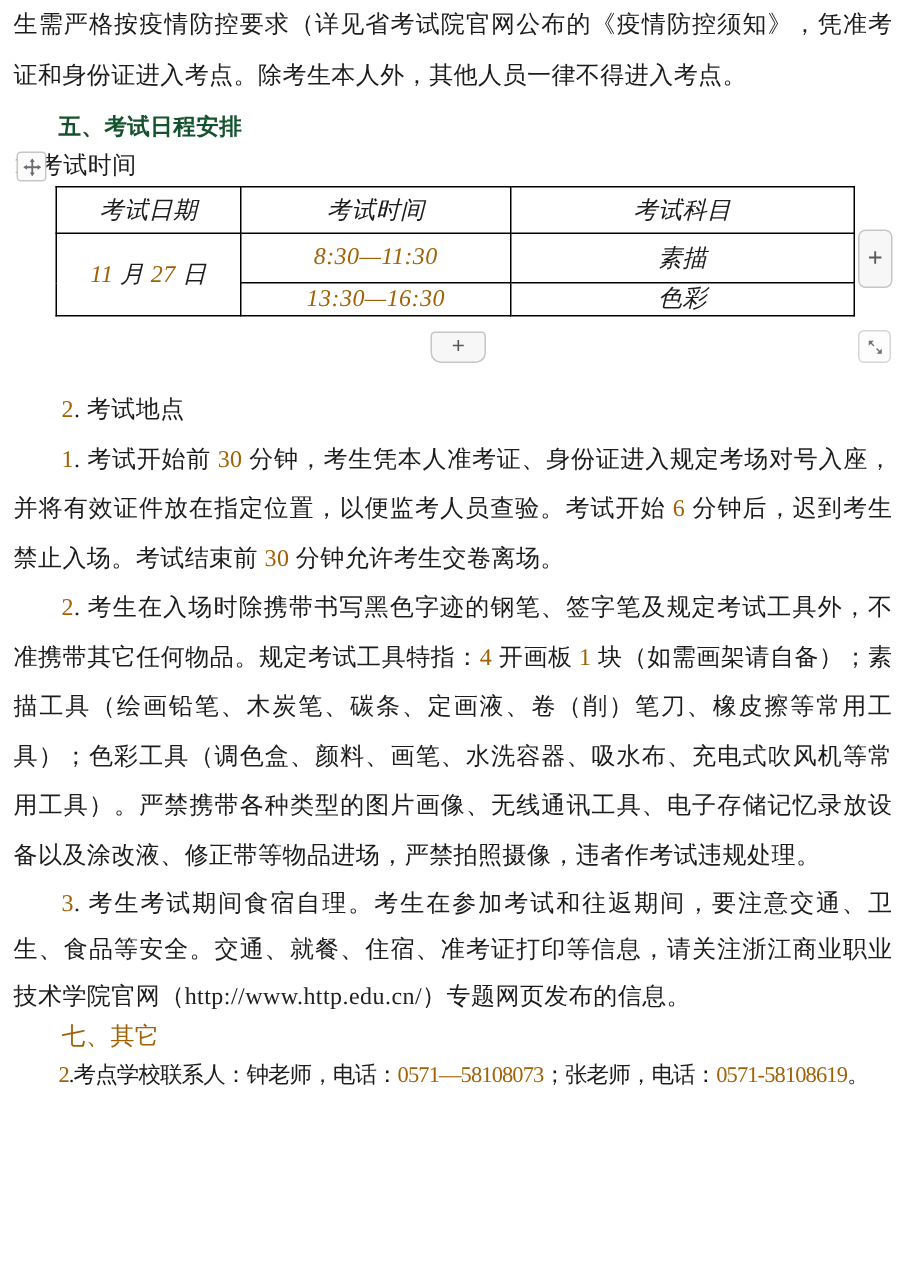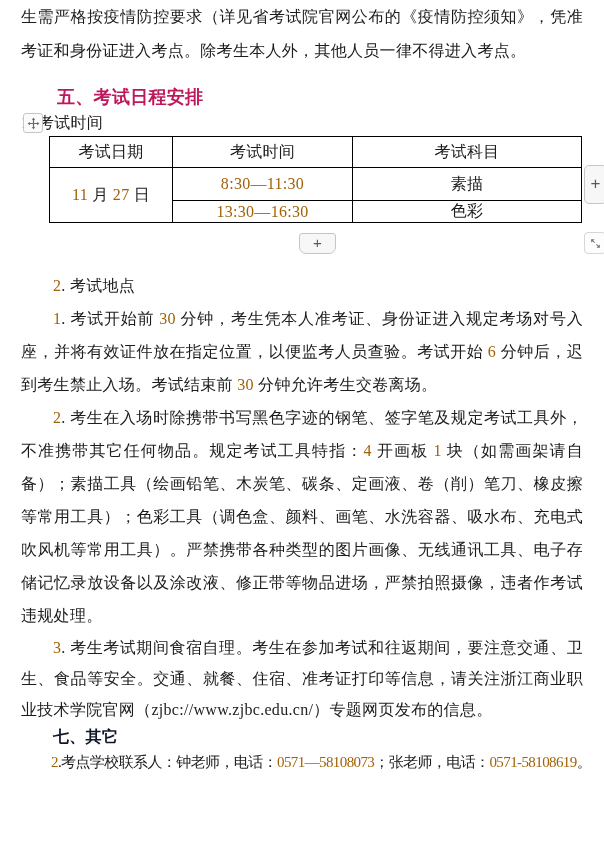--- a/index.html
+++ b/index.html
@@ -5,47 +5,47 @@
   * { margin:0; padding:0; box-sizing:border-box; }
   html,body { width:604px; height:850px; }
   body {
     background:#ffffff;
     font-family:"Liberation Serif","DejaVu Serif",serif;
     color:#1c1c1c;
     overflow:hidden;
     position:relative;
   }
   .content {
-    padding:0 21px;
+    padding:0 9px;
     font-size:16px;
     text-align:justify;
     letter-spacing:0.3px;
   }
   p { text-indent:2em; }
   .intro { line-height:34px; text-indent:0; }
-  .h5 { line-height:26px; margin-top:16px; font-weight:bold; color:#be185d; text-indent:2em; font-size:18px; }
+  .h5 { line-height:26px; margin-top:4px; font-weight:bold; color:#14532d; text-indent:2em; font-size:15px; }
   .item-line { line-height:26px; position:relative; }
   .tbl-wrap { position:relative; width:532px; margin-left:28px; height:98px; }
   table.doc-table {
     border-collapse:collapse; table-layout:fixed; width:532px;
     text-align:center; font-size:16px;
   }
   table.doc-table td, table.doc-table th {
-    border:1.5px solid #000; font-weight:normal; vertical-align:middle; padding:0;
+    border:1.5px solid #000; font-weight:normal; vertical-align:middle; padding:0;font-style:italic;
   }
   tr.r-head { height:31px; }
   tr.r-1 { height:33px; }
   tr.r-2 { height:21px; }
   .item2 { line-height:32px;margin-top:36px; }
   .loc { line-height:32px; }
   .h6 { line-height:30px; font-weight:bold; color:#000; text-indent:2em; }
   .b1 { line-height:33px; }
   .b2 { line-height:33px; }
   .b3 { line-height:31px; }
-  .h7 { line-height:24px; font-weight:bold; color:#0f172a; text-indent:2em; }
+  .h7 { line-height:24px; font-weight:normal; color:#a16207; text-indent:2em; }
   .c1 { line-height:31px; }
   .c2 { line-height:26px; font-size:15px; letter-spacing:-0.6px; white-space:nowrap; overflow:hidden; }
   .num { font-family:"Liberation Serif","DejaVu Serif",serif; color:#a16207; }
   .lat { font-family:"Liberation Serif","DejaVu Serif",serif; color:#222; }
   
   .ctl {
     position:absolute; display:flex; align-items:center; justify-content:center;
     background:#f7f7f7; border:1px solid #c6c6c6; color:#595959; cursor:pointer;
     font-family:"Liberation Sans","DejaVu Sans",sans-serif; z-index:5;
   }
@@ -108,18 +108,18 @@
       <svg viewBox="0 0 24 24" width="13" height="13">
         <path d="M4 4 h6.2 L7.7 6.5 L11 9.8 L9.8 11 L6.5 7.7 L4 10.2 Z M20 20 h-6.2 l2.5-2.5 L13 14.2 L14.2 13 l3.3 3.3 L20 13.8 Z" fill="#6f6f6f"></path>
       </svg>
     </button>
   </div>
 
   <p class="item2"><span class="num">2</span>. 考试地点</p>
 
   <p class="b1"><span class="num">1</span>. 考试开始前 <span class="num">30</span> 分钟，考生凭本人准考证、身份证进入规定考场对号入座，并将有效证件放在指定位置，以便监考人员查验。考试开始 <span class="num">6</span> 分钟后，迟到考生禁止入场。考试结束前 <span class="num">30</span> 分钟允许考生交卷离场。</p>
   <p class="b2"><span class="num">2</span>. 考生在入场时除携带书写黑色字迹的钢笔、签字笔及规定考试工具外，不准携带其它任何物品。规定考试工具特指：<span class="num">4</span> 开画板 <span class="num">1</span> 块（如需画架请自备）；素描工具（绘画铅笔、木炭笔、碳条、定画液、卷（削）笔刀、橡皮擦等常用工具）；色彩工具（调色盒、颜料、画笔、水洗容器、吸水布、充电式吹风机等常用工具）。严禁携带各种类型的图片画像、无线通讯工具、电子存储记忆录放设备以及涂改液、修正带等物品进场，严禁拍照摄像，违者作考试违规处理。</p>
-  <p class="b3"><span class="num">3</span>. 考生考试期间食宿自理。考生在参加考试和往返期间，要注意交通、卫生、食品等安全。交通、就餐、住宿、准考证打印等信息，请关注浙江商业职业技术学院官网（<span class="lat">zjbc://www.zjbc.edu.cn/</span>）专题网页发布的信息。</p>
+  <p class="b3"><span class="num">3</span>. 考生考试期间食宿自理。考生在参加考试和往返期间，要注意交通、卫生、食品等安全。交通、就餐、住宿、准考证打印等信息，请关注浙江商业职业技术学院官网（<span class="lat">http://www.http.edu.cn/</span>）专题网页发布的信息。</p>
 
   <p class="h7">七、其它</p>
   <p class="c2"><span class="num">2</span>.考点学校联系人：钟老师，电话：<span class="num">0571—58108073</span>；张老师，电话：<span class="num">0571-58108619</span>。</p>
 
 </div>
 
 </body></html>

